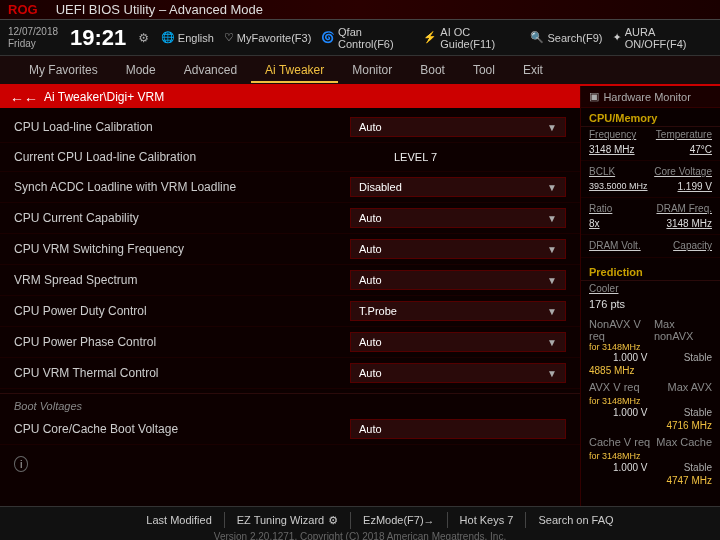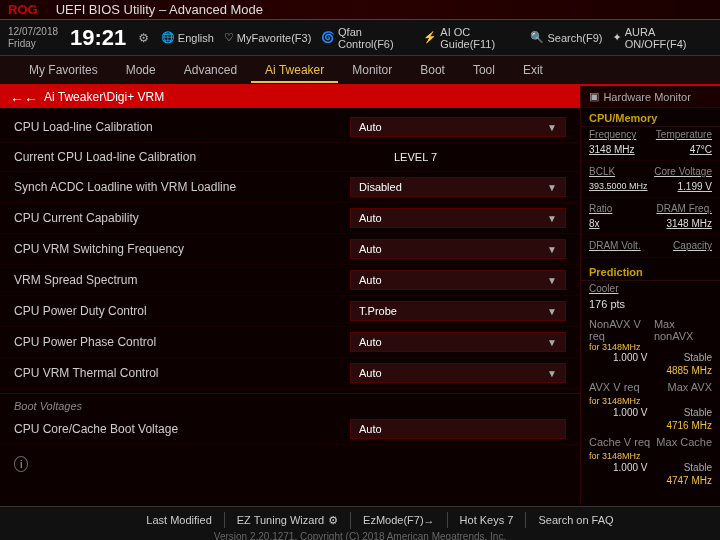--- a/index.html
+++ b/index.html
@@ -438,21 +438,21 @@
           <span class="pred-label">NonAVX V req</span>
           <span class="pred-label">Max nonAVX</span>
         </div>
         <div style="display:flex;justify-content:space-between;">
           <span class="pred-label" style="color:#f0c040;font-size:9px;">for 3148MHz</span>
         </div>
         <div style="display:flex;justify-content:space-between;">
           <span class="pred-value">1.000 V</span>
           <span class="pred-stable">Stable</span>
         </div>
-        <div style="text-align:right;">
+        <div style="text-align:left;">
           <span class="pred-freq">4885 MHz</span>
         </div>
       </div>
 
       <div class="pred-row">
         <div style="display:flex;justify-content:space-between;">
           <span class="pred-label">AVX V req</span>
           <span class="pred-label">Max AVX</span>
         </div>
         <div>

